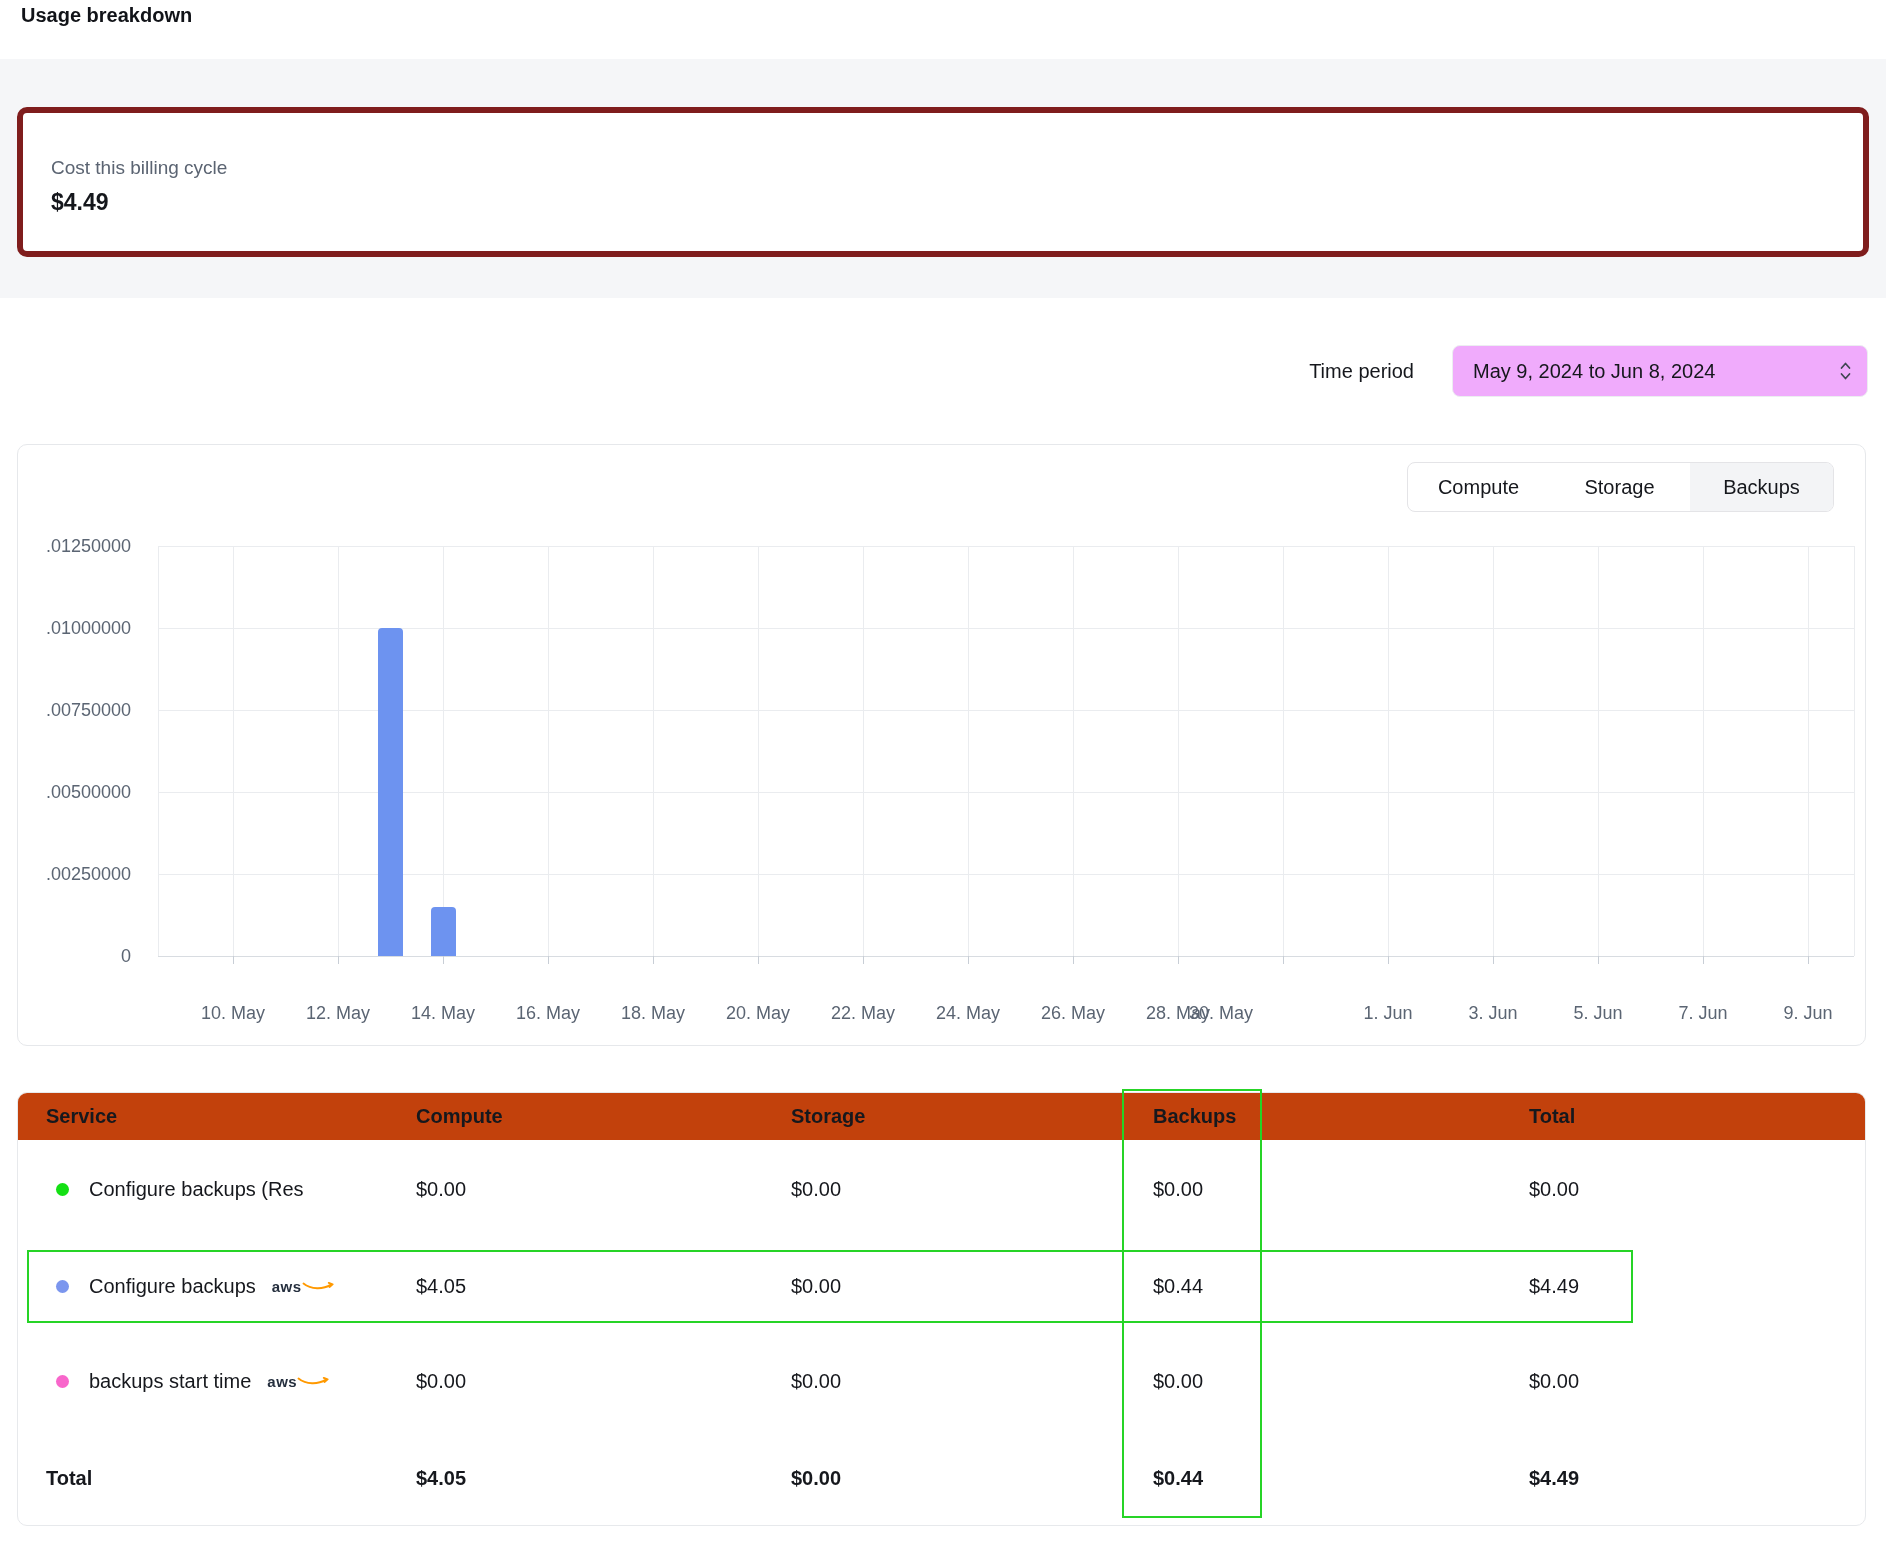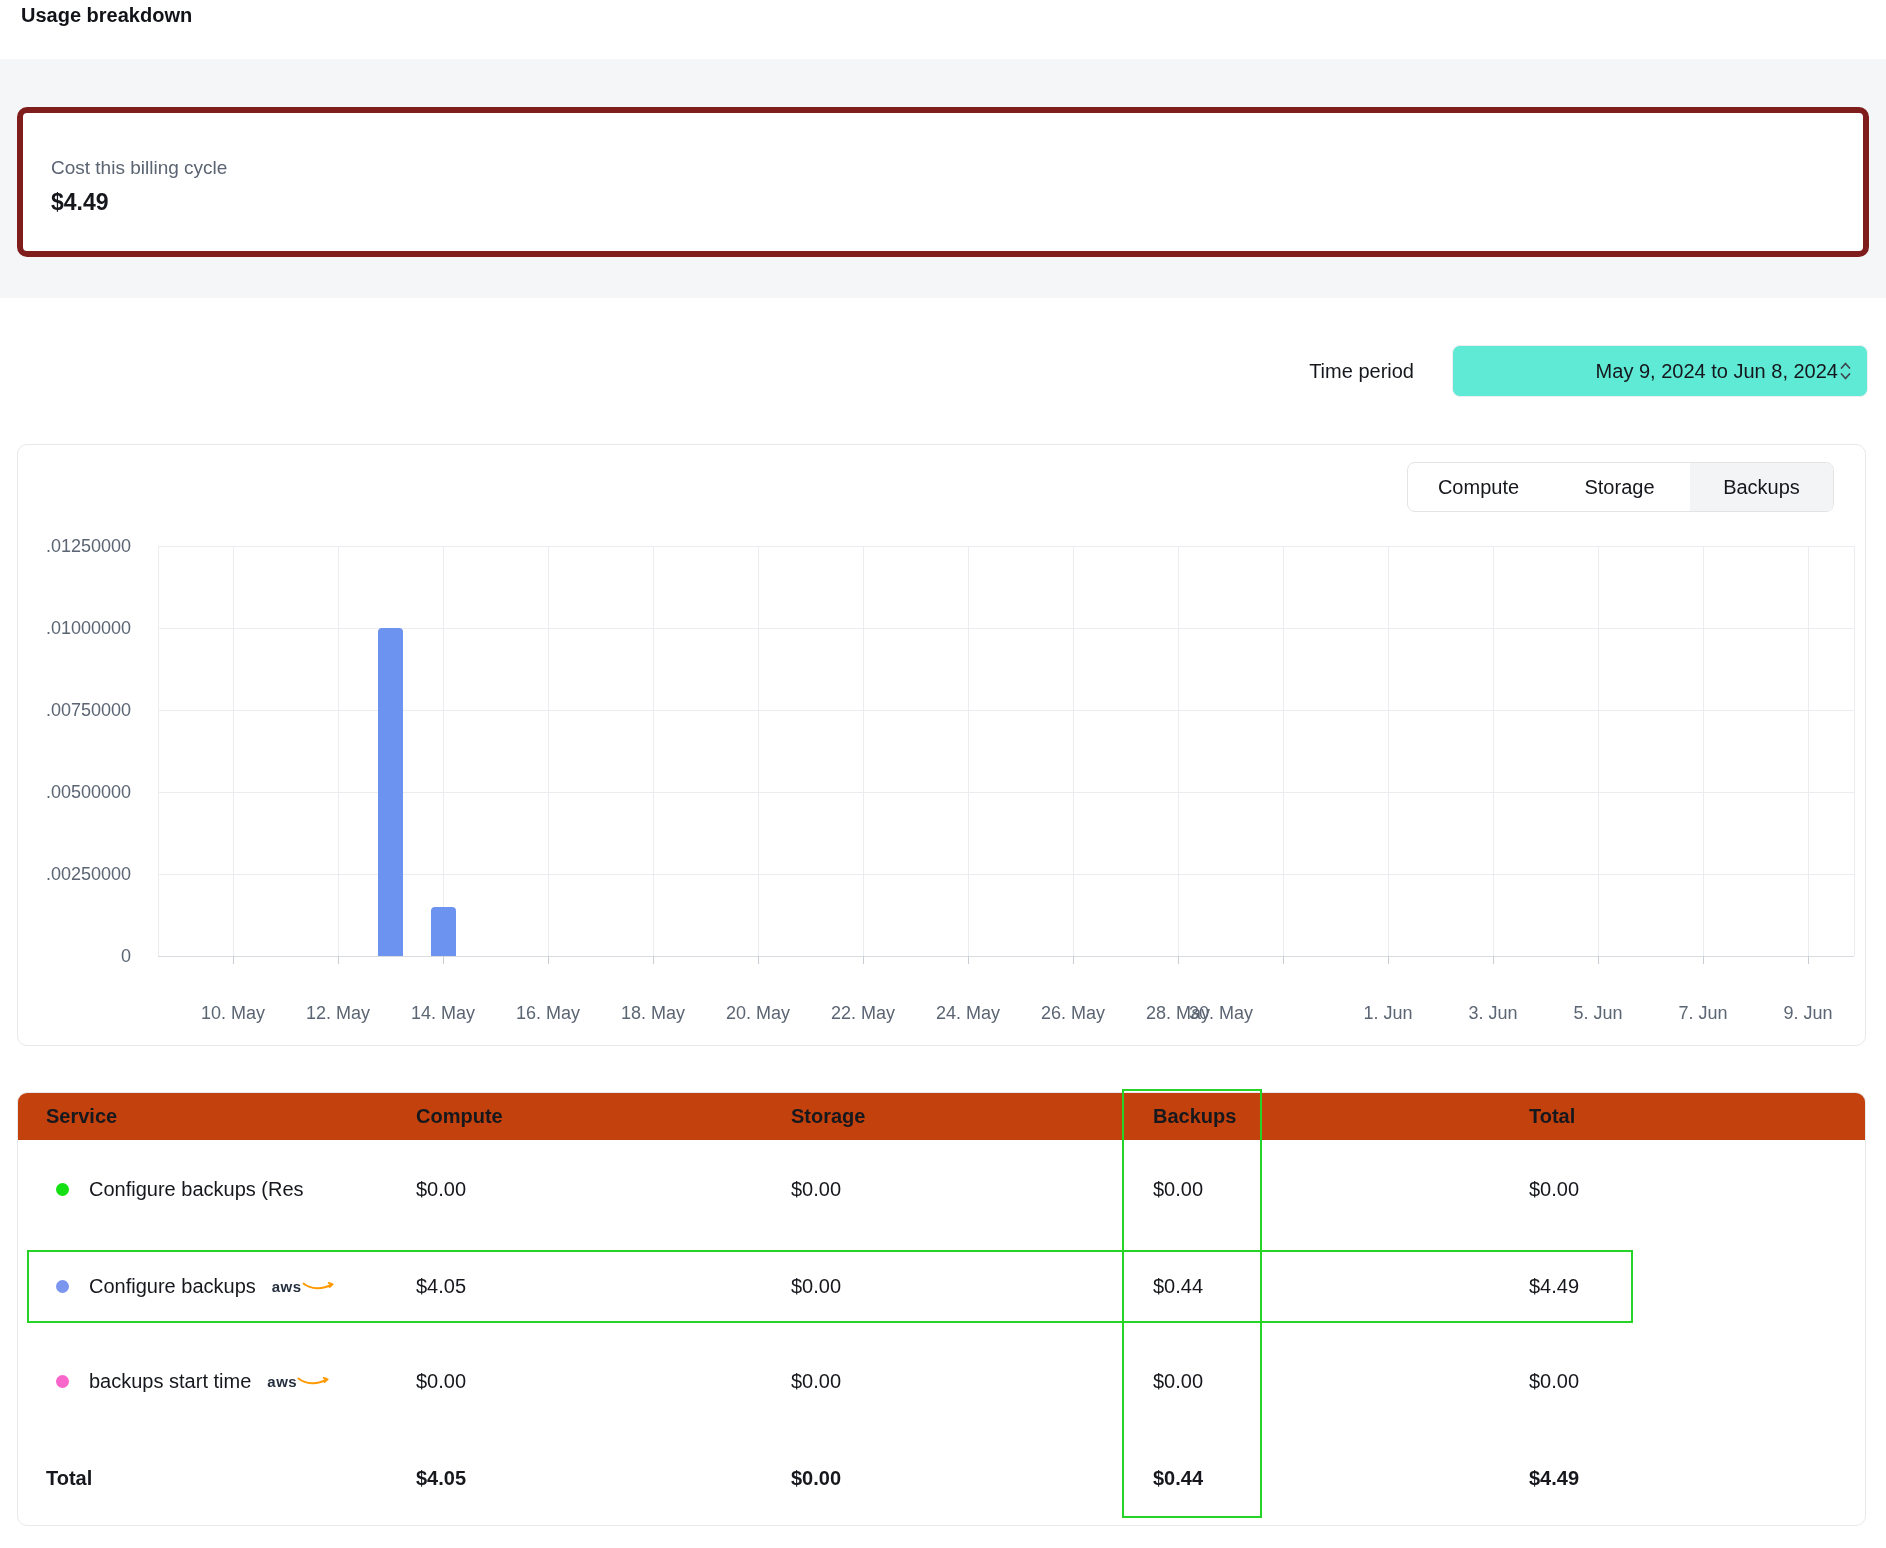--- a/index.html
+++ b/index.html
@@ -13,23 +13,23 @@
   
   .billing-band { position:absolute; left:0; right:0; top:59px; height:239px; background:#f5f6f8; }
   .cost-card { position:absolute; left:17px; right:17px; top:48px; height:150px;
                background:#fff; border:6px solid #7f1d1d; border-radius:10px; }
   .cost-label { position:absolute; left:28px; top:44px; font-size:19px; color:#5b6472; }
   .cost-value { position:absolute; left:28px; top:76px; font-size:23px; font-weight:700; color:#15171c; }
 
   
   .period-row { position:absolute; top:345px; right:18px; height:52px; display:flex; align-items:center; gap:38px; }
   .period-label { font-size:20px; font-weight:400; color:#15171c; }
-  .period-select { display:flex; align-items:center; justify-content:flex-end;
+  .period-select { display:flex; align-items:center; justify-content:space-between;
                    width:416px; height:52px; padding:0 14px 0 20px;
-                   background:#5eead4; border:1px solid #eceef1; border-radius:8px;
+                   background:#f0abfc; border:1px solid #eceef1; border-radius:8px;
                    font-size:20px; color:#15171c; cursor:pointer; font-family:inherit; }
   .period-select svg { flex:0 0 auto; }
 
   
   .chart-card { position:absolute; left:17px; top:444px; width:1849px; height:602px;
                 background:#fff; border:1px solid #e6e8eb; border-radius:10px; }
   .tabs { position:absolute; top:17px; right:31px; height:50px; display:flex;
           border:1px solid #e4e4e7; border-radius:8px; overflow:hidden; background:#fff; }
   .tab { height:100%; display:flex; align-items:center; justify-content:center;
          font-size:20px; color:#15171c; background:transparent; border:none; cursor:pointer; font-family:inherit; }

